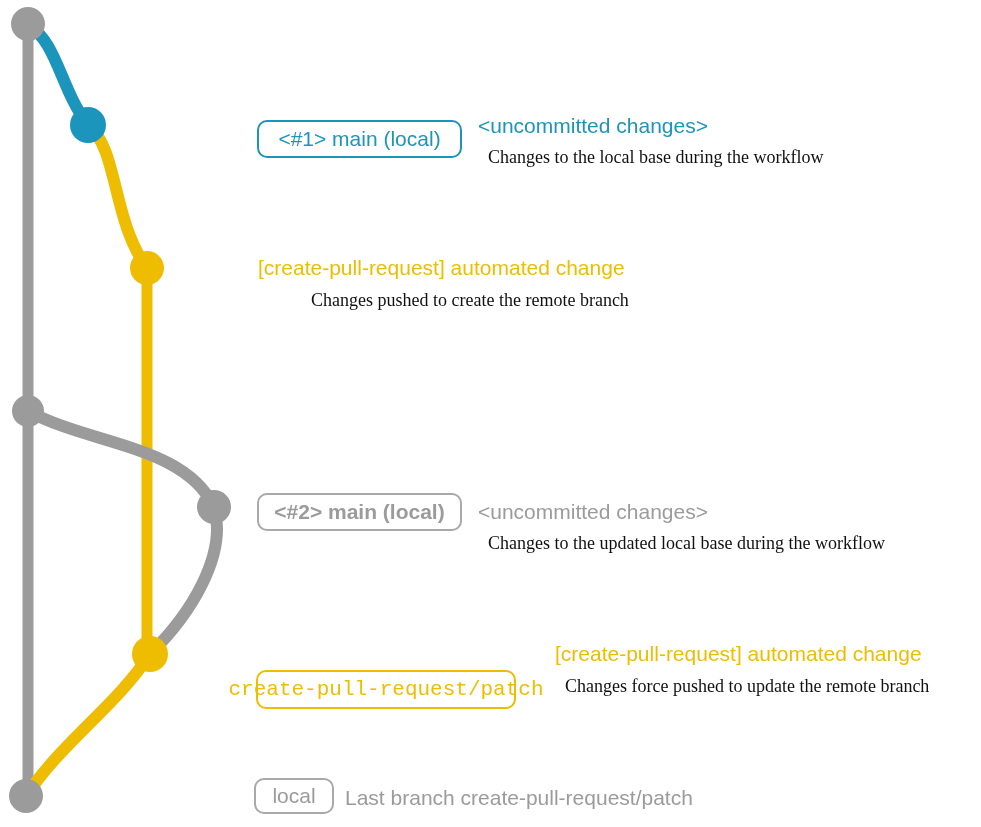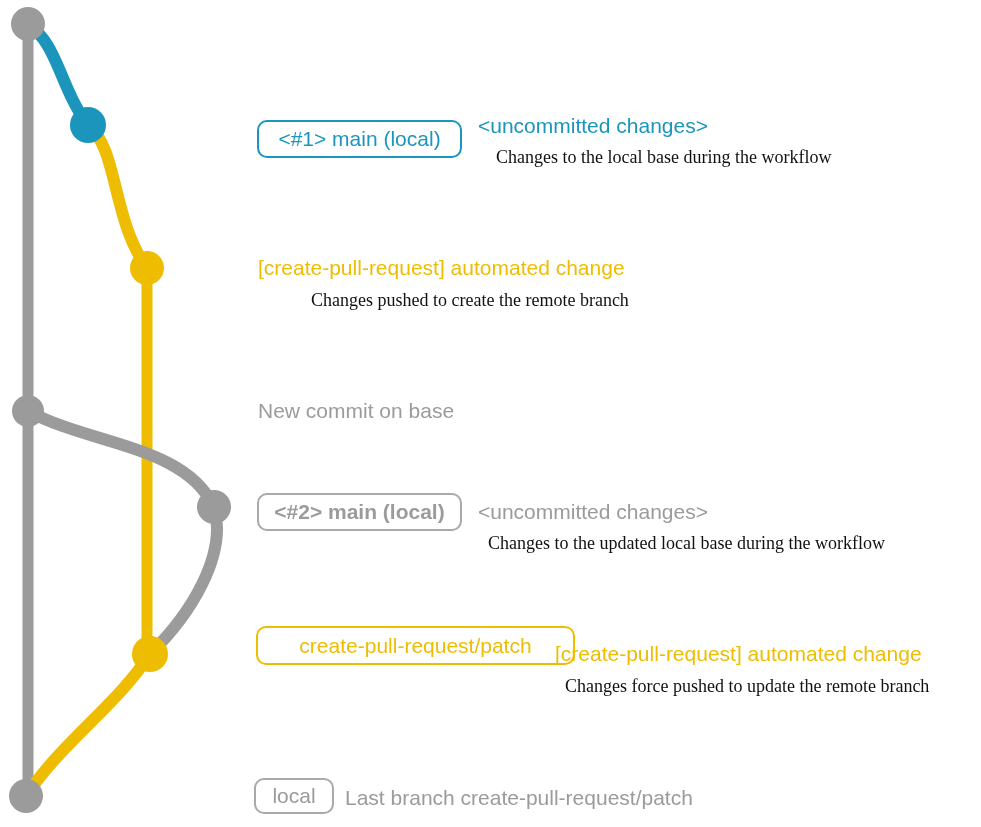--- a/index.html
+++ b/index.html
@@ -66,34 +66,33 @@
     <circle cx="214" cy="507" r="17" fill="#9b9b9b"></circle>
     <circle cx="150" cy="654" r="18" fill="#eebd01"></circle>
     <circle cx="26" cy="796" r="17" fill="#9b9b9b"></circle>
   </svg>
 
 
   <div class="badge teal" style="left:257px;top:120px;width:205px;height:38px;">
     <span>&lt;#1&gt; main (local)</span>
   </div>
   <div class="txt teal" style="left:478px;top:115px;">&lt;uncommitted changes&gt;</div>
-  <div class="serif" style="left:488px;top:148px;margin-left:8px;">Changes to the local base during the workflow</div>
+  <div class="serif" style="left:488px;top:148px;">Changes to the local base during the workflow</div>
 
   <div class="txt yellow" style="left:258px;top:257px;">[create-pull-request] automated change</div>
   <div class="serif" style="left:270px;top:291px;margin-left:41px;">Changes pushed to create the remote branch</div>
 
-  <div class="txt gray" style="left:258px;top:400px;">New commit on base</div>
 
   <div class="badge gray" style="left:257px;top:493px;width:205px;height:38px;font-weight:bold;">
     <span>&lt;#2&gt; main (local)</span>
   </div>
   <div class="txt gray" style="left:478px;top:501px;">&lt;uncommitted changes&gt;</div>
   <div class="serif" style="left:488px;top:534px;">Changes to the updated local base during the workflow</div>
 
-  <div class="badge yellow" style="left:256px;top:626px;width:319px;height:39px;">
+  <div class="badge yellow" style="left:256px;top:670px;width:260px;height:39px;font-family:Liberation Mono, monospace;">
     <span>create-pull-request/patch</span>
   </div>
   <div class="txt yellow" style="left:555px;top:643px;">[create-pull-request] automated change</div>
   <div class="serif" style="left:565px;top:677px;">Changes force pushed to update the remote branch</div>
 
   <div class="badge gray" style="left:254px;top:778px;width:80px;height:36px;">
     <span>local</span>
   </div>
   <div class="txt gray" style="left:345px;top:787px;">Last branch create-pull-request/patch</div>
 

